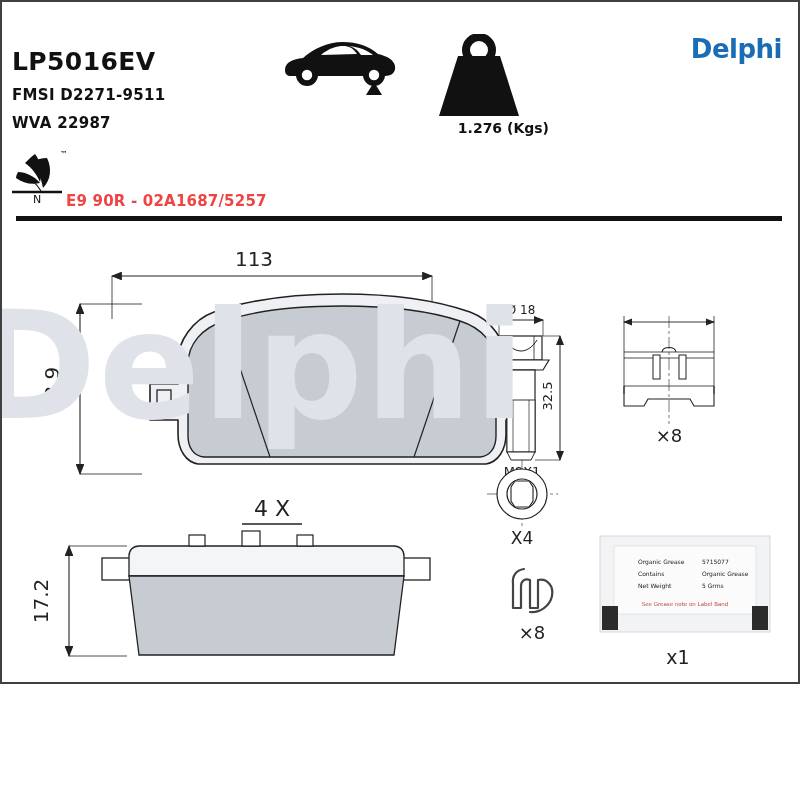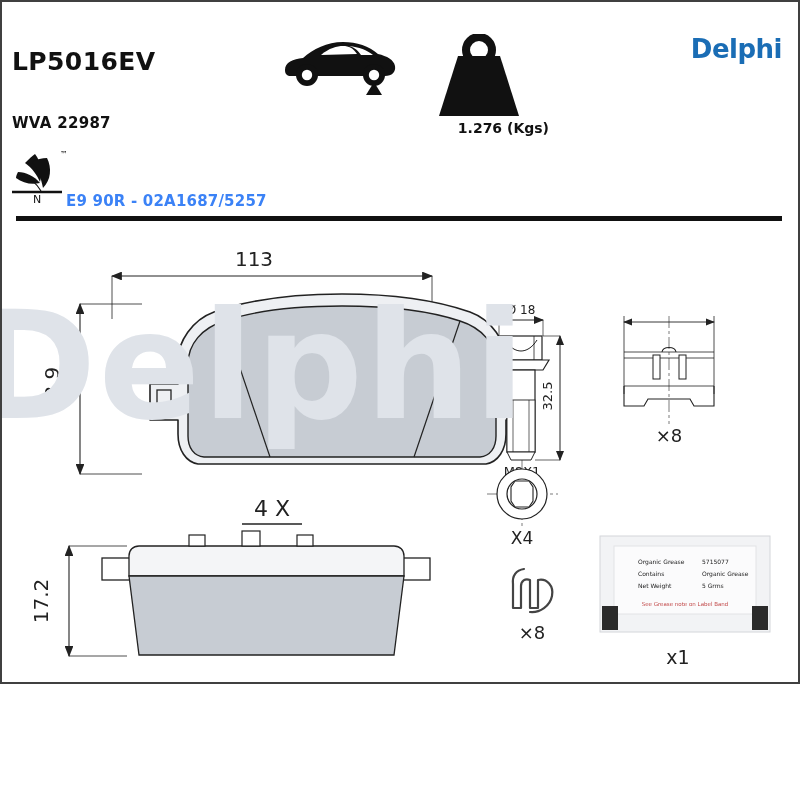--- a/index.html
+++ b/index.html
@@ -16,40 +16,41 @@
   .car-icon{position:absolute;left:275px;top:32px;width:120px;height:62px;}
   .weight-icon{position:absolute;left:425px;top:32px;width:105px;height:90px;}
   .weight-label{position:absolute;left:412px;top:118px;width:135px;text-align:right;
                 font-size:14px;font-weight:bold;color:#111;}
 
   .brand{position:absolute;right:14px;top:32px;font-size:26px;font-weight:bold;
          color:#1a6db5;letter-spacing:-.5px;font-family:"DejaVu Sans",sans-serif;}
 
   .eco{position:absolute;left:8px;top:146px;width:58px;height:58px;}
   .tm{position:absolute;left:58px;top:148px;font-size:8px;color:#111;}
-  .ece{position:absolute;left:64px;top:190px;font-size:15px;font-weight:bold;color:#3b82f6;letter-spacing:.2px;}
+  .ece{position:absolute;left:64px;top:190px;font-size:15px;font-weight:bold;color:#ef4444;letter-spacing:.2px;}
 
   .rule{position:absolute;left:14px;top:214px;width:766px;height:5px;background:#111;}
 
   
   .draw{position:absolute;left:0;top:222px;width:794px;height:570px;}
   svg{display:block;}
   .wm{position:absolute;font-family:"DejaVu Sans",sans-serif;font-weight:bold;
       color:#dfe3e9;font-size:150px;letter-spacing:2px;user-select:none;}
 
   .lbl{font-family:"DejaVu Sans",sans-serif;fill:#222;}
 </style>
 </head>
 <body>
 
 <div class="sheet">
 
   <div class="hdr">
 
     <div class="partno">LP5016EV</div>
+    <div class="fmsi">FMSI D2271-9511</div>
     <div class="wva">WVA 22987</div>
 
     <svg class="car-icon" viewBox="0 0 120 62">
       <path fill="#111" d="M8,36 C8,28 16,25 26,24 C36,15 50,8 66,8 C80,8 92,12 101,20
                            C110,22 117,26 118,32 C119,38 115,42 108,42 L14,42 C10,42 8,40 8,36 Z"></path>
       <path fill="#fff" d="M44,21 C52,14 60,12 66,12 C72,12 76,14 80,20 Z"></path>
       <path fill="#fff" d="M84,21 C80,15 76,13 72,12 C82,13 90,16 96,21 Z"></path>
       <circle cx="30" cy="41" r="11" fill="#111"></circle>
         <circle cx="30" cy="41" r="5.2" fill="#fff"></circle>
       <circle cx="97" cy="41" r="11" fill="#111"></circle>

